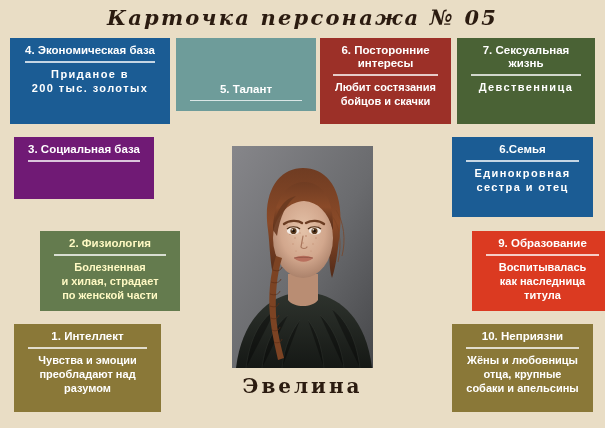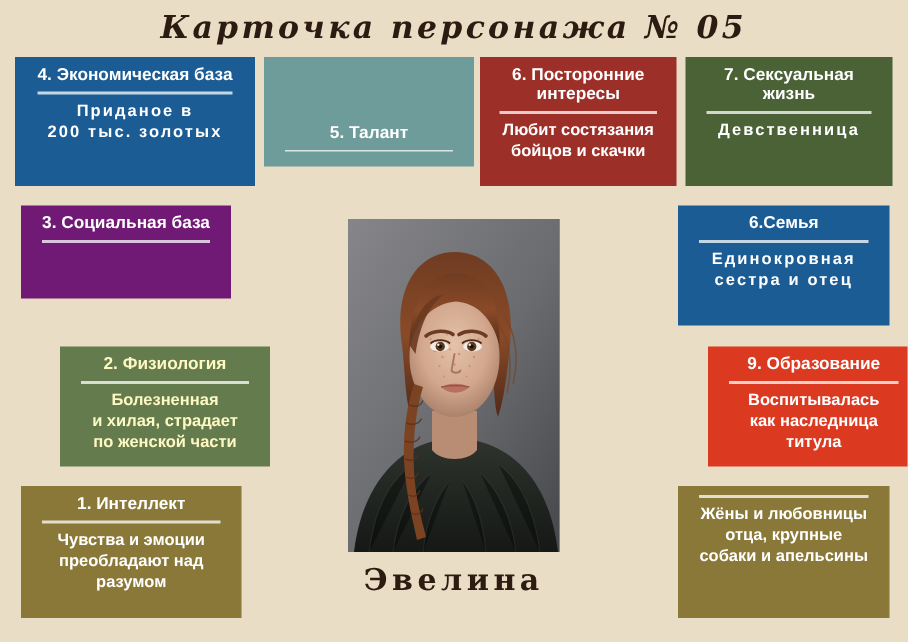--- a/index.html
+++ b/index.html
@@ -137,20 +137,21 @@
     <div class="bd">Единокровная<br>сестра и отец</div>
   </div>
 
   <div class="card" style="left: 472px; top: 231px; width: 141px; height: 80px; background: rgb(219, 58, 33); color: rgb(255, 255, 255);">
     <div class="hd">9. Образование</div>
     <div class="rule" style="background: rgb(255, 255, 255);"></div>
     <div class="bd">Воспитывалась<br>как наследница<br>титула</div>
   </div>
 
   <div class="card" style="left: 452px; top: 324px; width: 141px; height: 88px; background: rgb(138, 120, 56); color: rgb(255, 255, 255);">
+    <div class="hd">10. Неприязни</div>
     <div class="rule" style="background: rgb(255, 255, 255);"></div>
     <div class="bd">Жёны и любовницы<br>отца, крупные<br>собаки и апельсины</div>
   </div>
 
   <div id="portrait-frame">
     <svg id="portrait-photo" viewBox="0 0 141 222" preserveAspectRatio="xMidYMid slice">
       <defs>
         <linearGradient id="bgg" x1="0" y1="0" x2="1" y2="1">
           <stop offset="0%" stop-color="#86868a"></stop>
           <stop offset="55%" stop-color="#6a6b6e"></stop>

